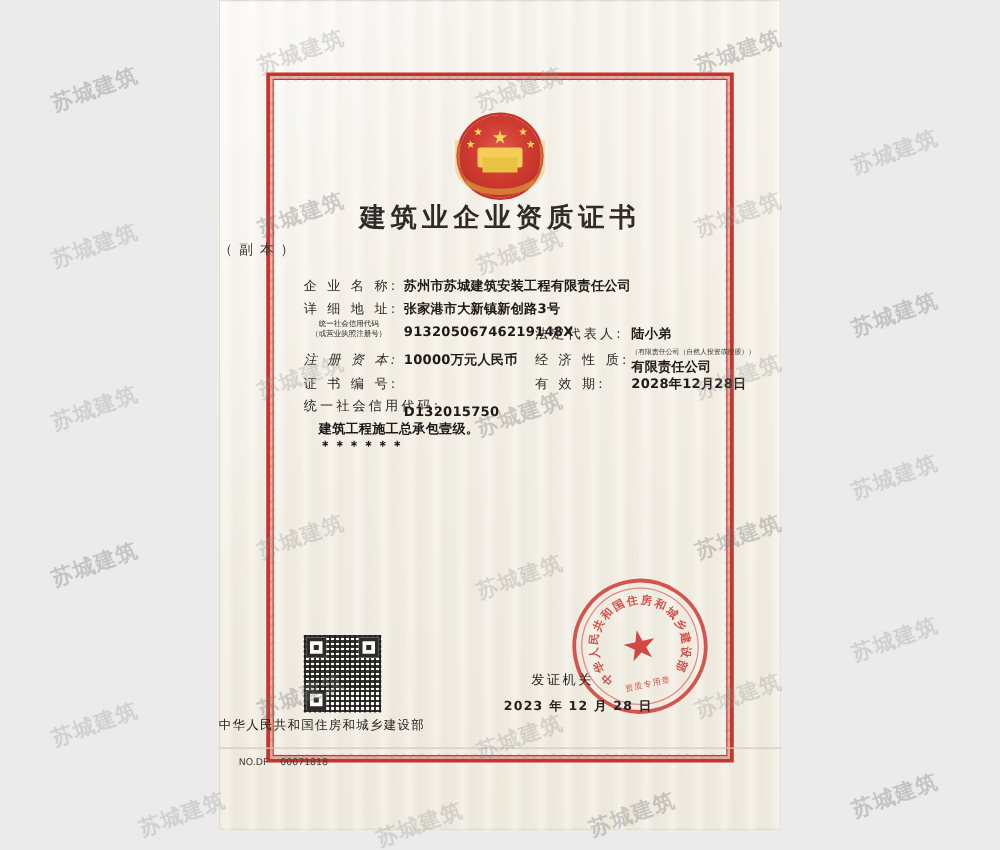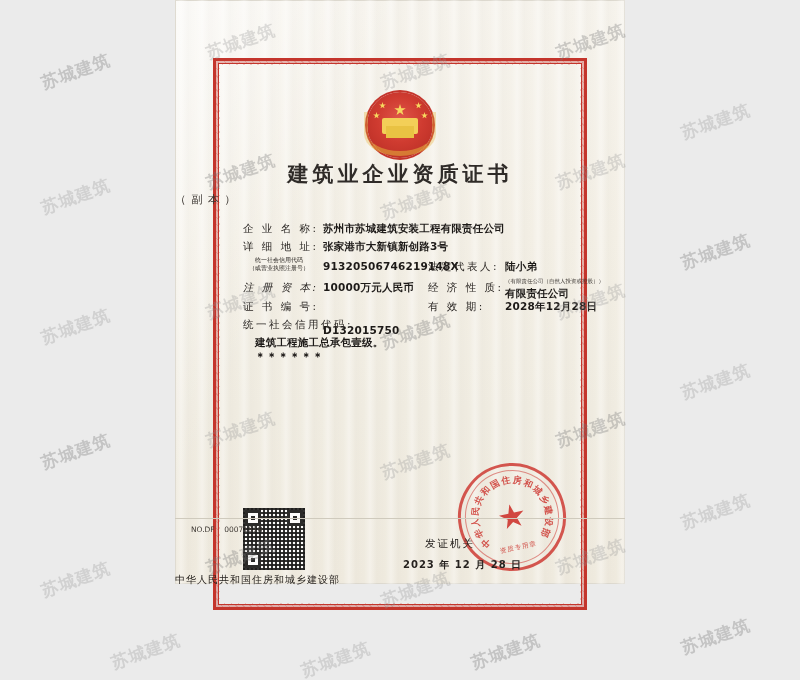--- a/index.html
+++ b/index.html
@@ -18,21 +18,21 @@
     width: 800px;
     height: 680px;
     background: #ebebeb;
   }
   
   #sheet {
     position: absolute;
     left: 175px;
     top: 0px;
     width: 450px;
-    height: 584px;
+    height: 664px;
     background:
       linear-gradient(115deg, rgba(255,255,255,0.65) 0%, rgba(255,255,255,0) 32%),
       linear-gradient(180deg, #f6f3ec 0%, #f3efe5 40%, #f0ece1 70%, #efeade 100%);
     box-shadow: 0 0 0 1px #dedad0 inset;
   }
   
   #sheet .streaks {
     position: absolute;
     inset: 0;
     background: repeating-linear-gradient(90deg,

